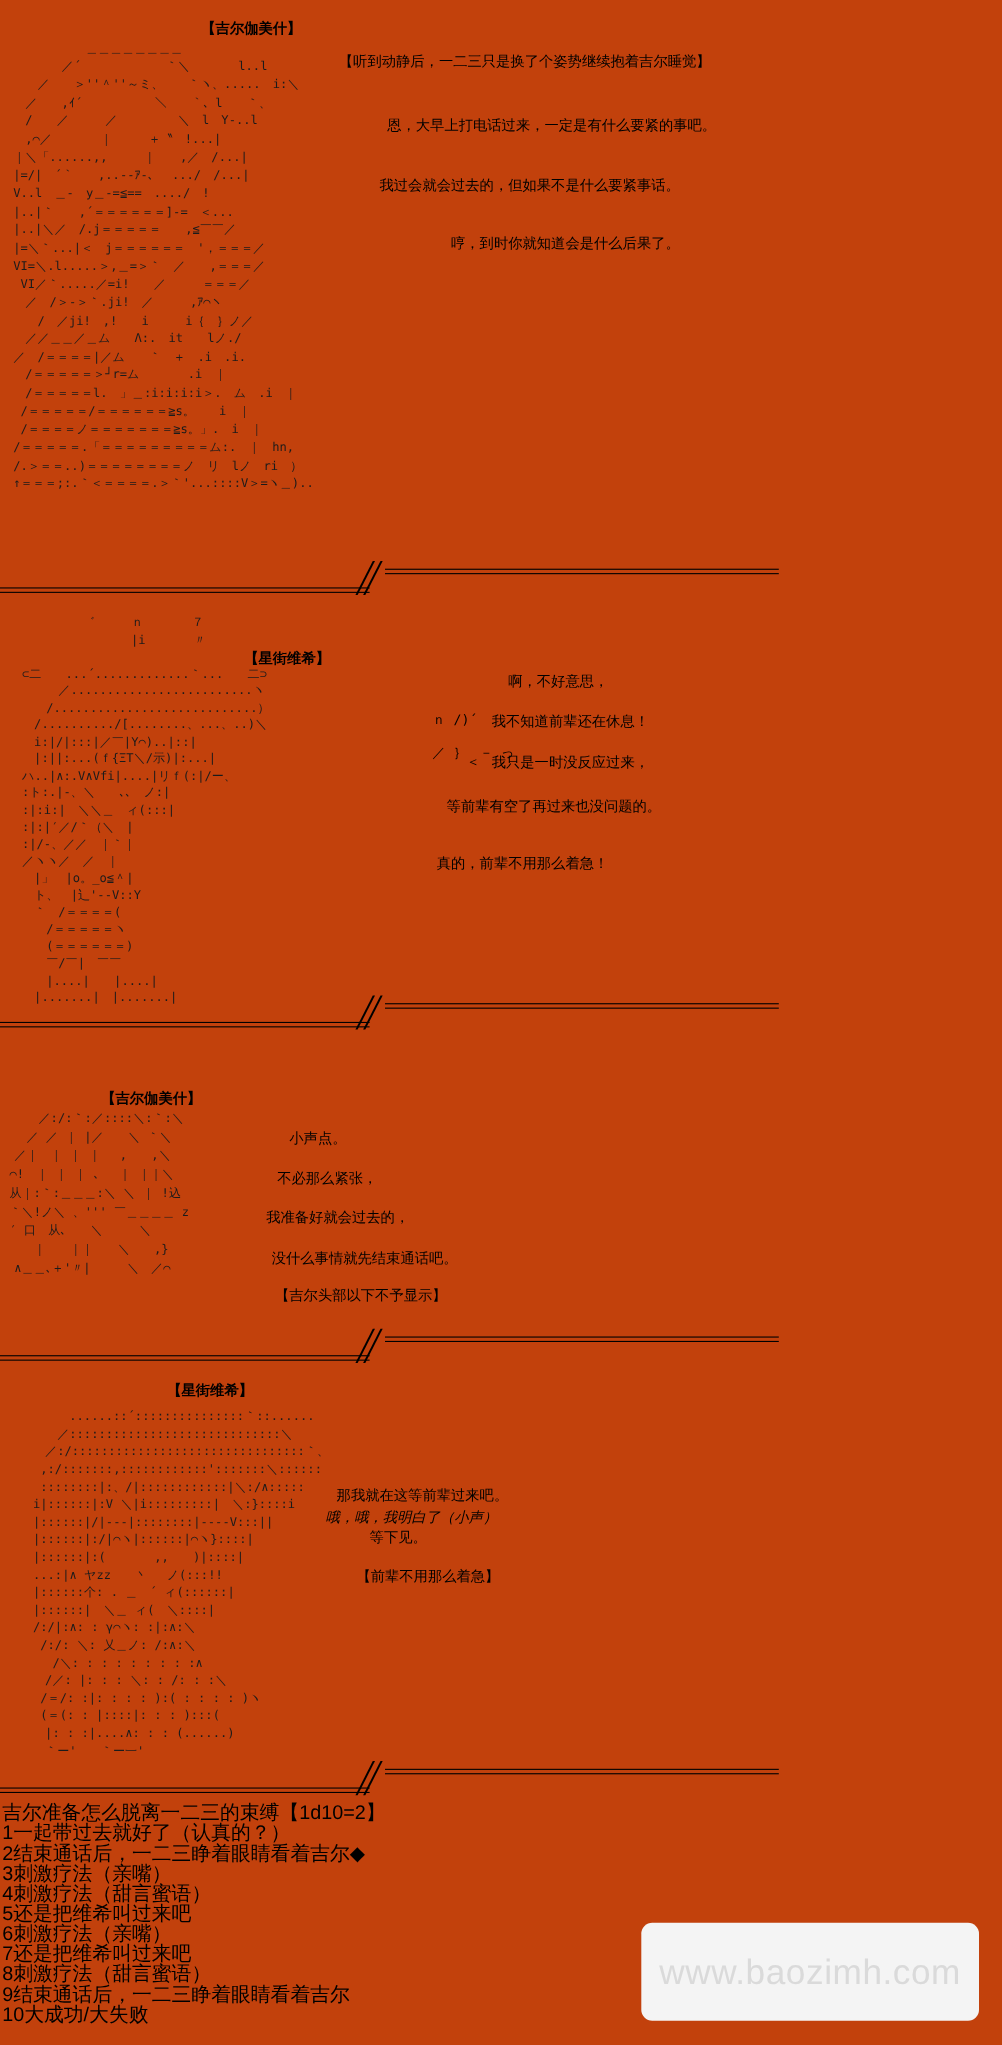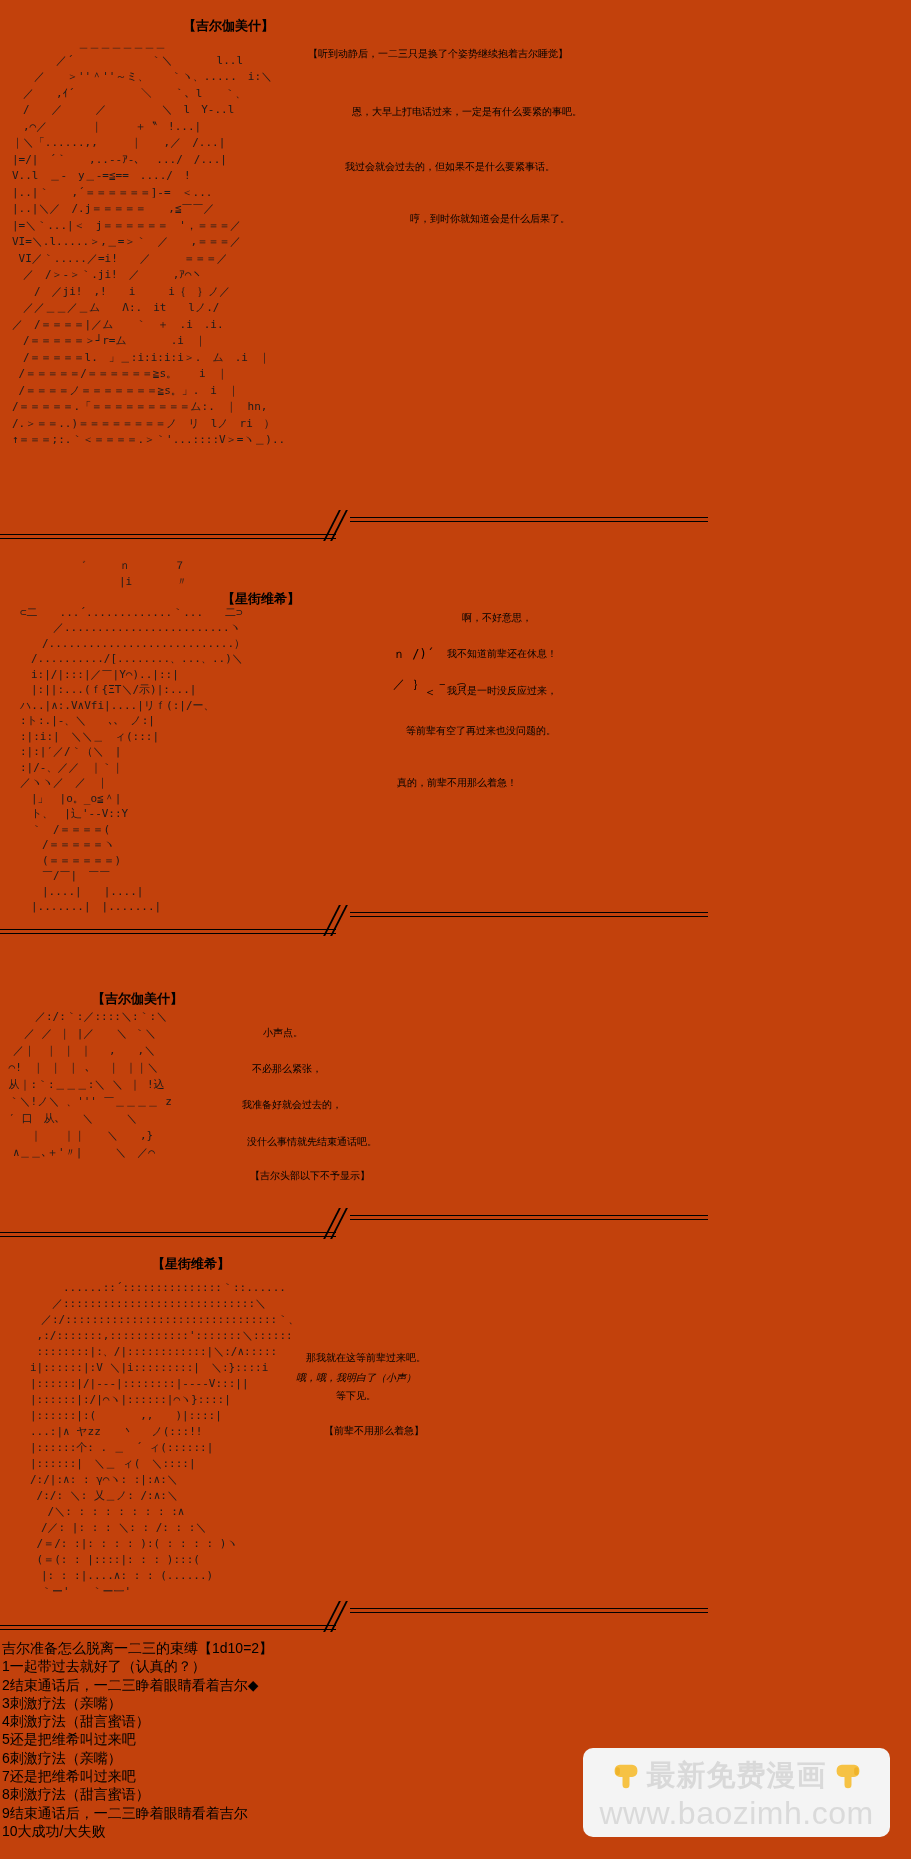--- a/index.html
+++ b/index.html
@@ -14,21 +14,21 @@
     position:absolute; white-space:pre; color:#1b1b1b;
     font-family:"DejaVu Sans Mono",monospace;
     font-size:11px;
   }
   .s1-art{left:12px;  top:36px;   line-height:16.5px;}
   .s2-art{left:20px;  top:558px;  line-height:15.5px;}
   .s3-art{left:2px;   top:1008px; line-height:17px;}
   .s4-art{left:30px;  top:1280px; line-height:16px;}
   
   .label { position:absolute; font-size:13px; font-weight:bold; white-space:nowrap; }
-  .dlg   { position:absolute; font-size:10px; white-space:nowrap; }
+  .dlg   { position:absolute; font-size:13px; white-space:nowrap; }
   .frag  { position:absolute; font-size:12px; white-space:nowrap; font-family:"DejaVu Sans Mono",monospace; }
   .s1-label{left:183px;top:17px;}
   .s1-d0{left:308px;top:47px;}
   .s1-d1{left:352px;top:105px;}
   .s1-d2{left:345px;top:160px;}
   .s1-d3{left:378px;top:212px;padding-left:32px;}
   .s2-label{left:222px;top:590px;}
   .s2-d0{left:462px;top:611px;}
   .s2-f0{left:393px;top:646px;}
   .s2-d1{left:447px;top:647px;}
@@ -54,21 +54,21 @@
   .div1-l{left:0;top:534px;width:336px;}  .div1-r{left:350px;top:517px;width:358px;}
   .div2-l{left:0;top:929px;width:336px;}  .div2-r{left:350px;top:912px;width:358px;}
   .div3-l{left:0;top:1232px;width:336px;} .div3-r{left:350px;top:1215px;width:358px;}
   .div4-l{left:0;top:1625px;width:336px;} .div4-r{left:350px;top:1608px;width:358px;}
   .slashes { position:absolute; width:22px; height:32px; }
   .div1-s{left:331px;top:510px;} .div2-s{left:331px;top:905px;}
   .div3-s{left:331px;top:1208px;} .div4-s{left:331px;top:1601px;}
   .sl { display:inline-block; width:1.6px; height:31px; background:#000;
         transform:skewX(-27deg); margin-right:5px; }
   
-  .list { position:absolute; left:2px; top:1639px; font-size:14px;
+  .list { position:absolute; left:2px; top:1639px; font-size:18px;
           line-height:18.3px; white-space:nowrap; }
   
   .watermark {
     position:absolute; left:583px; top:1748px; width:307px; height:89px;
     background:#f4f4f4; border-radius:10px;
     display:flex; flex-direction:column; align-items:center; justify-content:center;
   }
   .wm-row1 { display:flex; align-items:center; gap:7px;
              color:#d9d9d9; font-size:29px; font-weight:bold; letter-spacing:1px; }
   .wm-row2 { color:#dadada; font-size:32px; line-height:34px; letter-spacing:0.5px; }
@@ -217,29 +217,16 @@
     <div>4刺激疗法（甜言蜜语）</div>
     <div>5还是把维希叫过来吧</div>
     <div>6刺激疗法（亲嘴）</div>
     <div>7还是把维希叫过来吧</div>
     <div>8刺激疗法（甜言蜜语）</div>
     <div>9结束通话后，一二三睁着眼睛看着吉尔</div>
     <div>10大成功/大失败</div>
   </div>
 
   <div class="watermark">
-    <div class="wm-row1">
-      <svg class="hand" viewBox="0 0 32 32">
-        <rect x="3" y="3" width="26" height="14" rx="6" fill="#f6c244"></rect>
-        <rect x="12" y="10" width="8" height="20" rx="4" fill="#f6c244"></rect>
-        <rect x="4" y="6" width="5" height="9" rx="2.5" fill="#efb32a"></rect>
-      </svg>
-      <span>最新免费漫画</span>
-      <svg class="hand" viewBox="0 0 32 32">
-        <rect x="3" y="3" width="26" height="14" rx="6" fill="#f6c244"></rect>
-        <rect x="12" y="10" width="8" height="20" rx="4" fill="#f6c244"></rect>
-        <rect x="23" y="6" width="5" height="9" rx="2.5" fill="#efb32a"></rect>
-      </svg>
-    </div>
     <div class="wm-row2">www.baozimh.com</div>
   </div>
 
 </div>
 
 </body></html>

